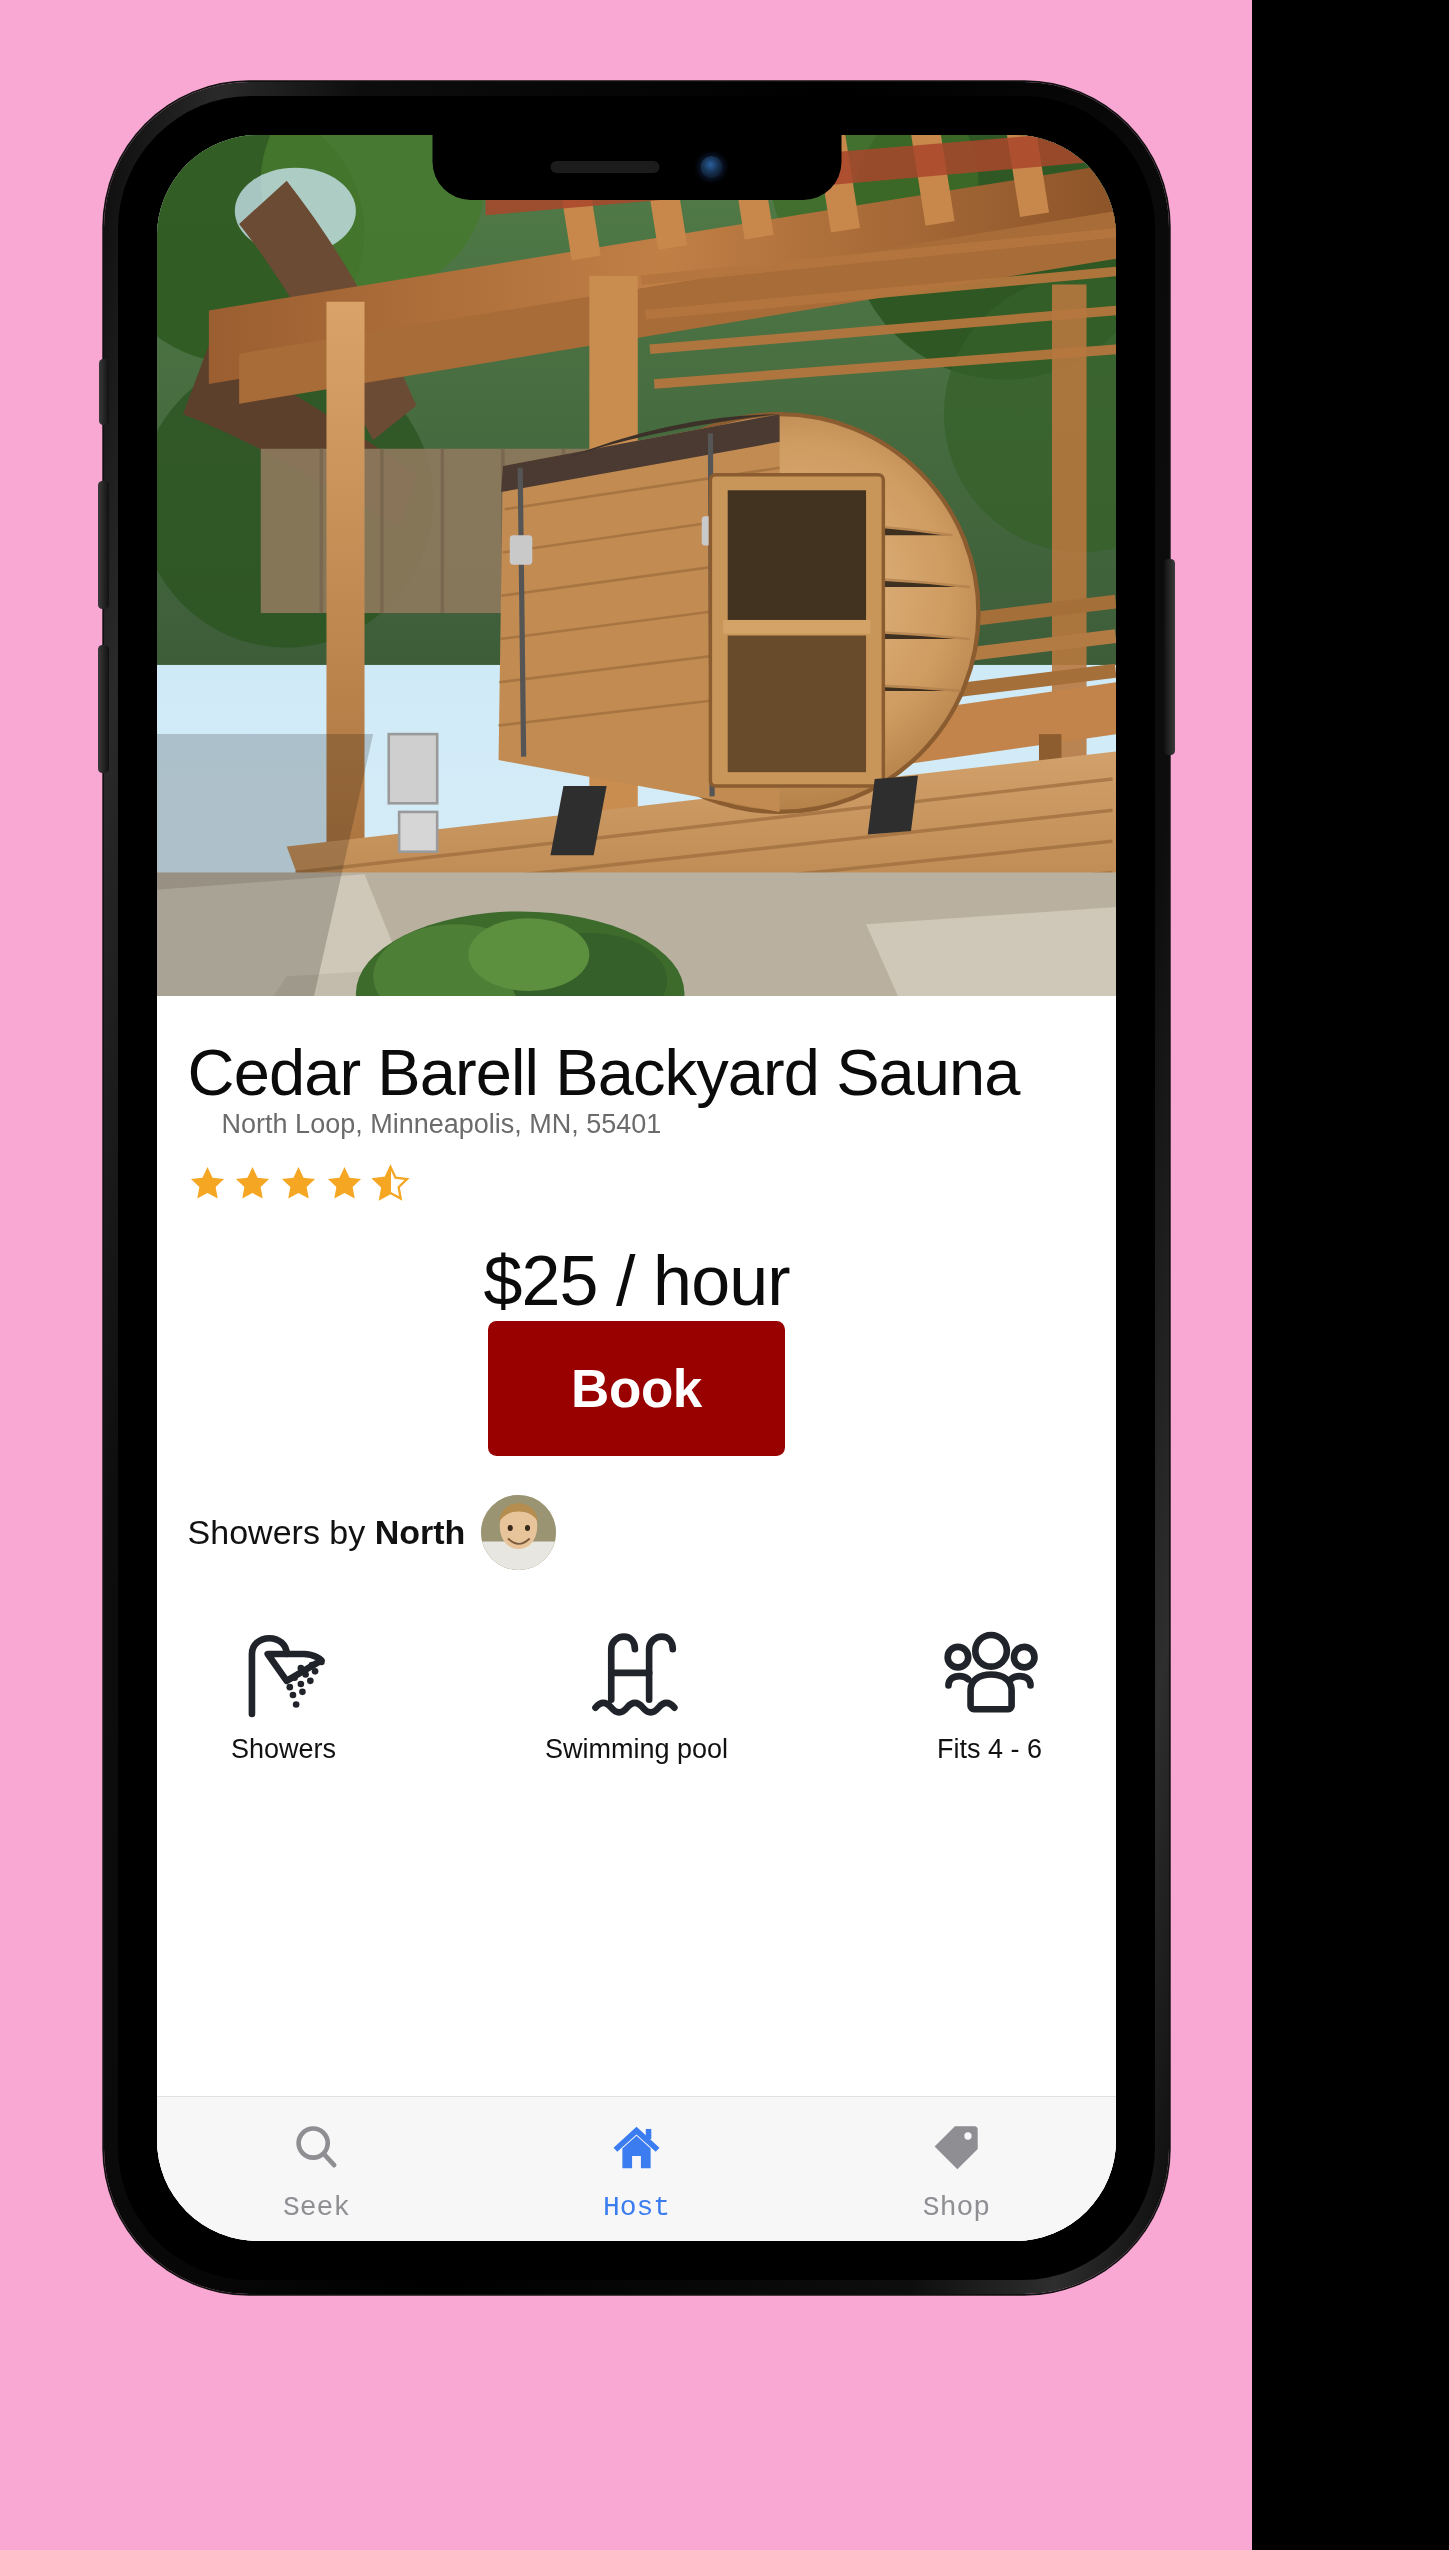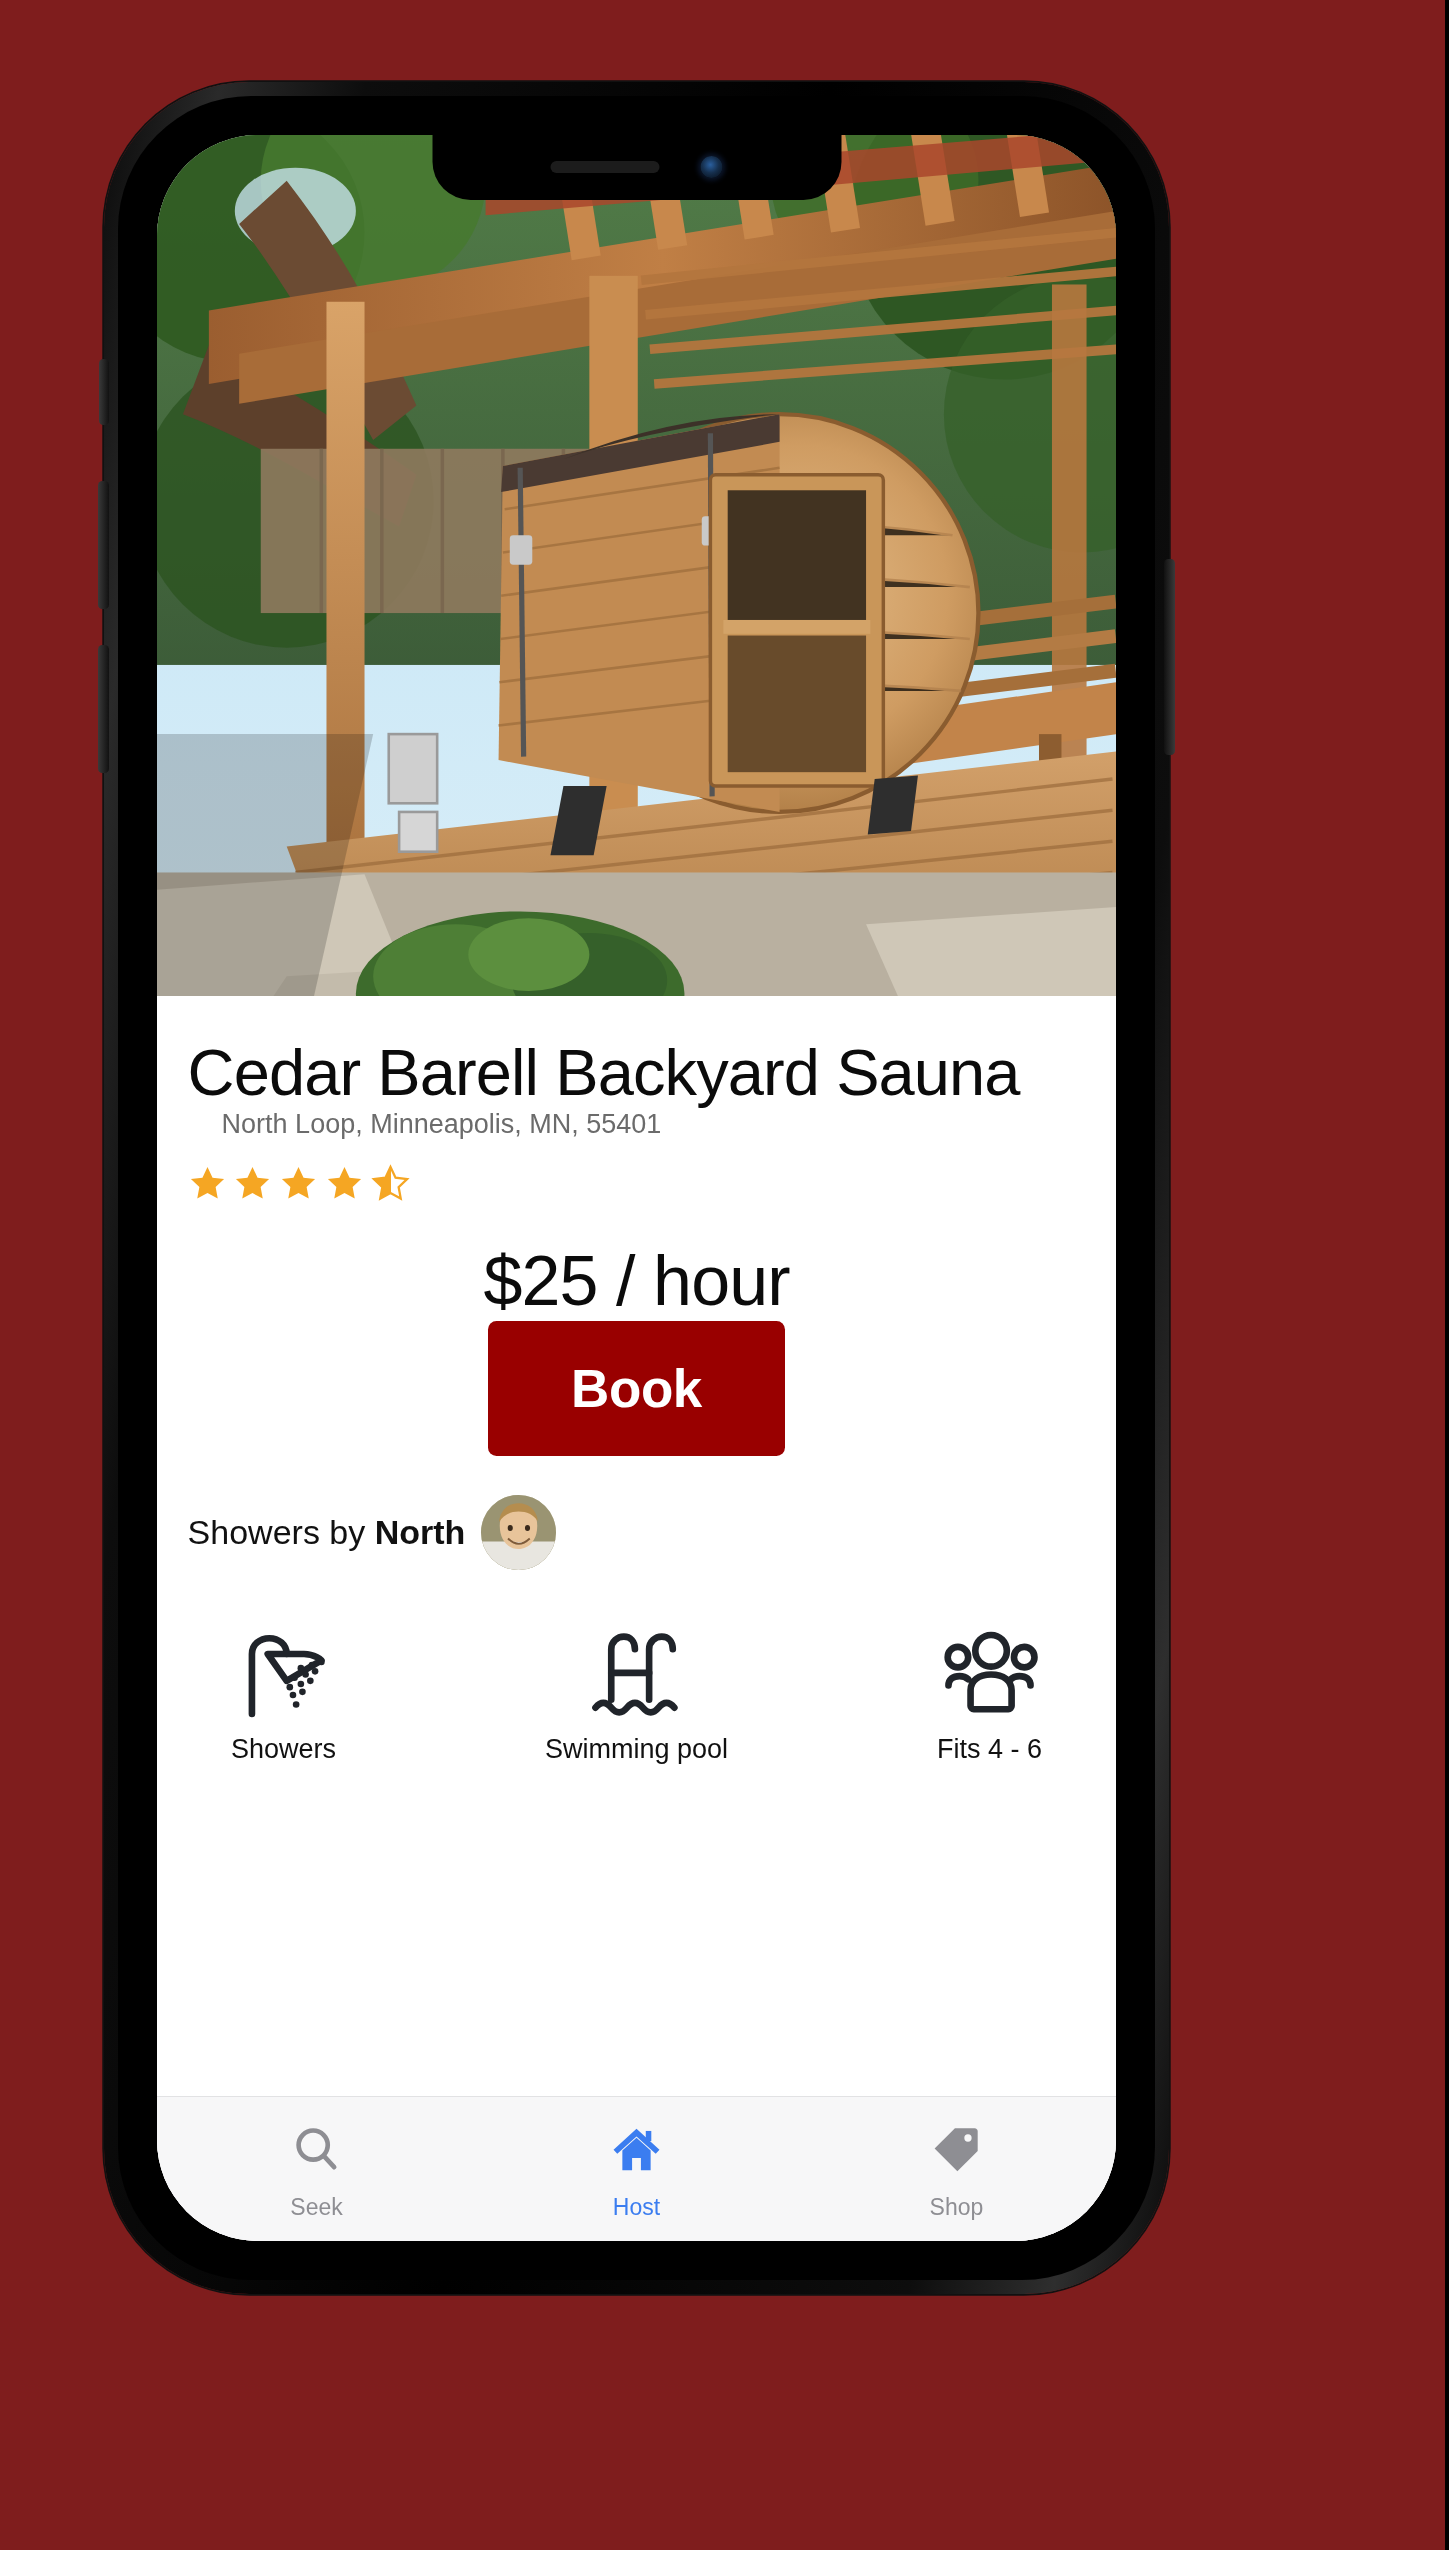--- a/index.html
+++ b/index.html
@@ -4,21 +4,21 @@
 <style>
   * { margin:0; padding:0; box-sizing:border-box; }
   html, body {
     width:1449px; height:2550px;
     background:#000;
     font-family:"Liberation Sans", sans-serif;
     overflow:hidden;
   }
 
   
-  #stage { position:relative; width:1445px; height:2550px; background:#7f1d1d; }
+  #stage { position:relative; width:1252px; height:2550px; background:#f9a8d4; }
 
   .phone {
     position:absolute;
     left:104px; top:82px;
     width:1065px; height:2212px;
     border-radius:145px;
     background:linear-gradient(100deg,#0a0a0a 0%,#2a2a2a 8%,#0d0d0d 18%,#000 50%,#0d0d0d 82%,#2e2e2e 92%,#0a0a0a 100%);
     box-shadow:0 0 0 1.7px #111;
   }
   .phone-inner {
@@ -167,21 +167,21 @@
     background:#f7f7f8;
     border-top:0.9px solid #e2e2e4;
     display:flex; align-items:center;
   }
   .tab {
     flex:1 1 0;
     display:flex; flex-direction:column; align-items:center; gap:12px;
     cursor:pointer;
   }
   .tab-icon { height:65px; display:flex; align-items:center; justify-content:center; }
-  .tab-label { font-size:23px; }
+  .tab-label { font-size:28px;font-family:Liberation Mono, monospace; }
   .tab.inactive .tab-label { color:#8e8e93; }
   .tab.active   .tab-label { color:#3b7df0; }
 </style>
 </head>
 <body>
 
 <div id="stage">
 
   <div class="phone">
     <div class="btn-side btn-silent"></div>

